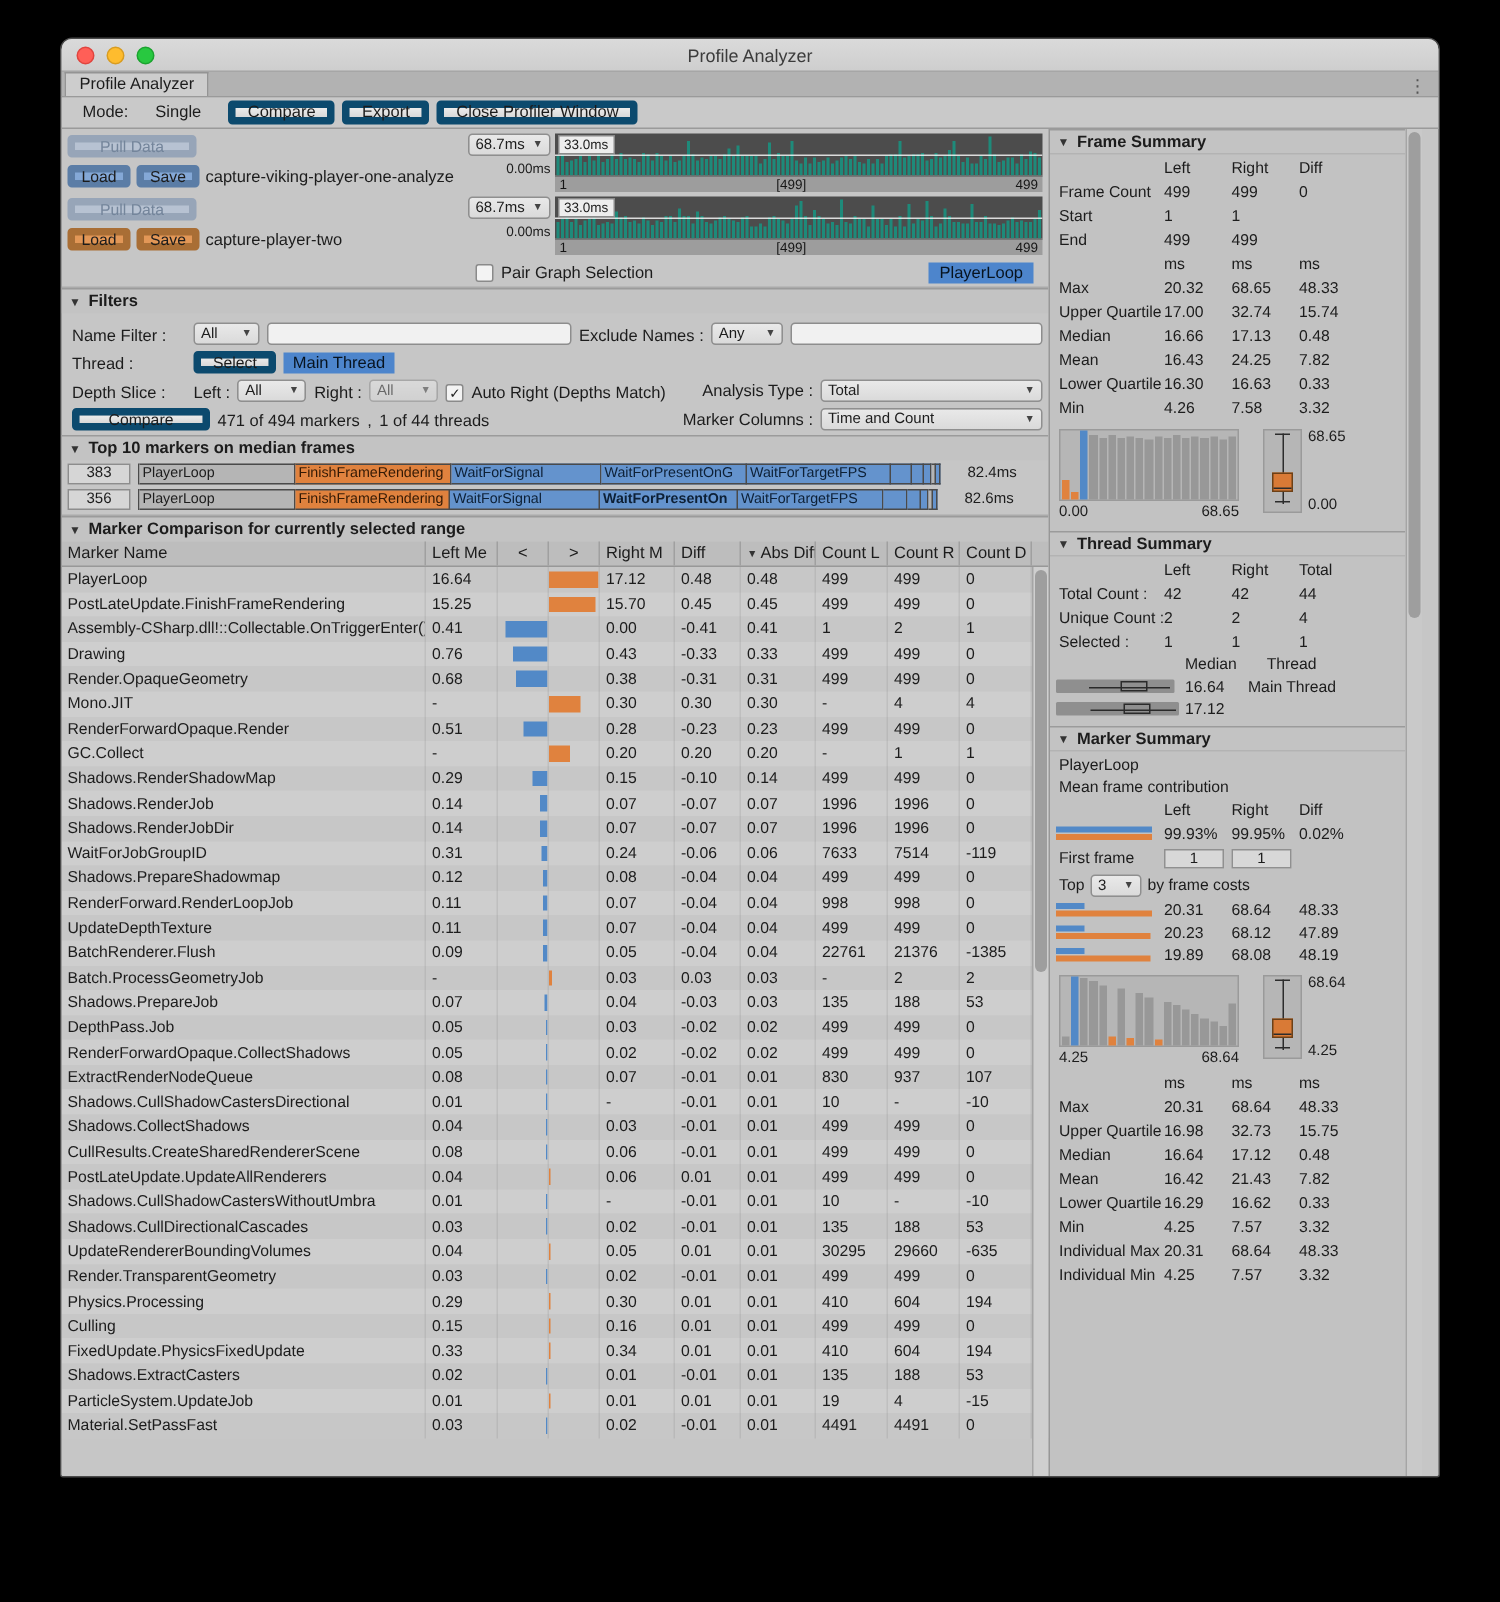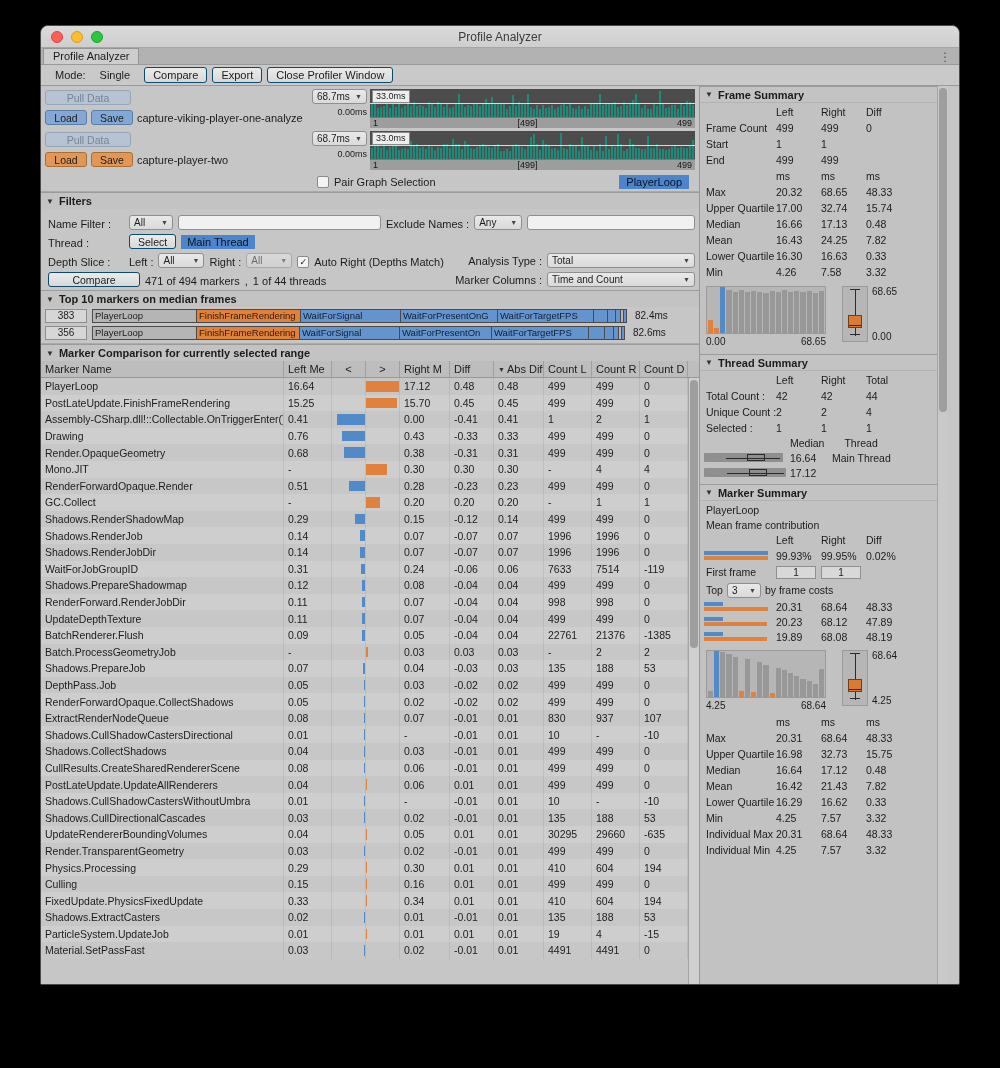--- a/index.html
+++ b/index.html
@@ -19,21 +19,21 @@
   .light.yellow{background:#febc2e;border:1px solid #d89c21;}
   .light.green{background:#28c840;border:1px solid #1ba32f;}
 
   
   .tabbar { height:17px; background:#b2b2b2; display:flex; align-items:flex-end; border-bottom:1px solid #9a9a9a; }
   .tab { background:#cdcdcd; font-size:11px; padding:1px 9px 2px; border:1px solid #949494; border-bottom:none; margin-left:2px; }
   .kebab { margin-left:auto; margin-right:8px; font-size:12px; color:#555; line-height:14px; cursor:default; }
 
   
   .toolbar { height:21px; background:#c9c9c9; border-bottom:1px solid #9a9a9a; display:flex; align-items:center; gap:5px; padding-left:14px; font-size:11px; }
-  .btn { background:linear-gradient(#ebebeb,#d9d9d9); border:1px solid #0c4a6e; border-radius:3px; height:16px;
+  .btn { background:linear-gradient(#ebebeb,#d9d9d9); border:5px solid #0c4a6e; border-radius:3px; height:16px;
          font-size:11px; font-family:inherit; padding:0 8px; display:inline-flex; align-items:center; justify-content:center; color:#1c1c1c; }
   .btn.flat { background:transparent; border-color:transparent; }
 
   .main { display:flex; height:900px; }
 
   
   .left-panel { width:658px; display:flex; flex-direction:column; background:#c6c6c6; overflow:hidden; }
 
   .captures { padding:3px 4px 1px 4px; border-bottom:1px solid #aaa; }
   .cap-row { display:flex; margin-bottom:3px; height:39px; }
@@ -80,21 +80,21 @@
 
   .topmarkers { padding-bottom:2px; border-bottom:1px solid #aaa; }
   .topbar-row { display:flex; align-items:center; height:17px; padding-left:4px; }
   .fnum { width:42px; height:14px; background:#d6d6d6; border:1px solid #8d8d8d; font-size:10px; display:flex; align-items:center; justify-content:center; margin-right:5px; flex:none; }
   .segwrap { display:flex; height:14px; border-left:1px solid #4a4a4a; }
   .seg { height:14px; border-right:1px solid #4a4a4a; border-top:1px solid #4a4a4a; border-bottom:1px solid #4a4a4a;
          font-size:9.5px; line-height:12px; padding-left:2px; white-space:nowrap; overflow:hidden; flex:none; }
   .seg-gray { background:#b5b5b5; color:#1c1c1c; }
   .seg-orange { background:#e0823e; color:#33190394; color:#341a05; }
   .seg-blue { background:#6493cd; color:#0d2036; }
-  .seg-total { font-size:10px; margin-left:8px; }
+  .seg-total { font-size:10px; margin-left:18px; }
   .ratio-row { display:flex; align-items:center; height:17px; padding:0 4px 0 7px; font-size:11px; }
 
   .comparison { flex:1; display:flex; flex-direction:column; overflow:hidden; position:relative; }
   .thead, .trow { display:grid; grid-template-columns:243px 48px 34px 34px 50px 44px 50px 48px 48px 48px; }
   .thead { background:#bdbdbd; border-bottom:1px solid #989898; height:17px; }
   .th { font-size:11px; display:flex; align-items:center; padding-left:4px; border-right:1px solid #a0a0a0; overflow:hidden; white-space:nowrap; }
   .th.c { justify-content:center; padding-left:0; }
   .sort-arr { font-size:7px; margin-right:2px; color:#333; }
   .tbody { flex:1; overflow:hidden; }
   .trow { height:16.6px; background:#c7c7c7; }
@@ -554,21 +554,21 @@
               <div class="seg seg-blue" style="width: 2px;"></div>
             </div>
           <span class="seg-total">82.4ms</span>
         </div>
         <div class="topbar-row">
           <div class="fnum">356</div>
           <div class="segwrap">
               <div class="seg seg-gray" style="width: 104px;">PlayerLoop</div>
               <div class="seg seg-orange" style="width: 103px;">FinishFrameRendering</div>
               <div class="seg seg-blue" style="width: 100px;">WaitForSignal</div>
-              <div class="seg seg-blue" style="width: 92px;">WaitForPresentOn</div>
+              <div class="seg seg-blue" style="width: 92px; font-weight: bold;">WaitForPresentOn</div>
               <div class="seg seg-blue" style="width: 97px;">WaitForTargetFPS</div>
               <div class="seg seg-blue" style="width: 16px;"></div>
               <div class="seg seg-blue" style="width: 9px;"></div>
               <div class="seg seg-blue" style="width: 5px;"></div>
               <div class="seg seg-gray" style="width: 3px;"></div>
               <div class="seg seg-blue" style="width: 2px;"></div>
             </div>
           <span class="seg-total">82.6ms</span>
         </div>
       </div>
@@ -707,21 +707,21 @@
               <div class="tc">1</div>
             </div>
             <div class="trow">
               <div class="tc">Shadows.RenderShadowMap</div>
               <div class="tc">0.29</div>
               <div class="tc tbarL">
                 <div class="dbar blue" style="width: 29%;"></div>
               </div>
               <div class="tc tbarR"></div>
               <div class="tc">0.15</div>
-              <div class="tc">-0.12</div>
+              <div class="tc">-0.10</div>
               <div class="tc">0.14</div>
               <div class="tc">499</div>
               <div class="tc">499</div>
               <div class="tc">0</div>
             </div>
             <div class="trow alt">
               <div class="tc">Shadows.RenderJob</div>
               <div class="tc">0.14</div>
               <div class="tc tbarL">
                 <div class="dbar blue" style="width: 15%;"></div>
@@ -770,21 +770,21 @@
               </div>
               <div class="tc tbarR"></div>
               <div class="tc">0.08</div>
               <div class="tc">-0.04</div>
               <div class="tc">0.04</div>
               <div class="tc">499</div>
               <div class="tc">499</div>
               <div class="tc">0</div>
             </div>
             <div class="trow alt">
-              <div class="tc">RenderForward.RenderJobDir</div>
+              <div class="tc">RenderForward.RenderLoopJob</div>
               <div class="tc">0.11</div>
               <div class="tc tbarL">
                 <div class="dbar blue" style="width: 8%;"></div>
               </div>
               <div class="tc tbarR"></div>
               <div class="tc">0.07</div>
               <div class="tc">-0.04</div>
               <div class="tc">0.04</div>
               <div class="tc">998</div>
               <div class="tc">998</div>

